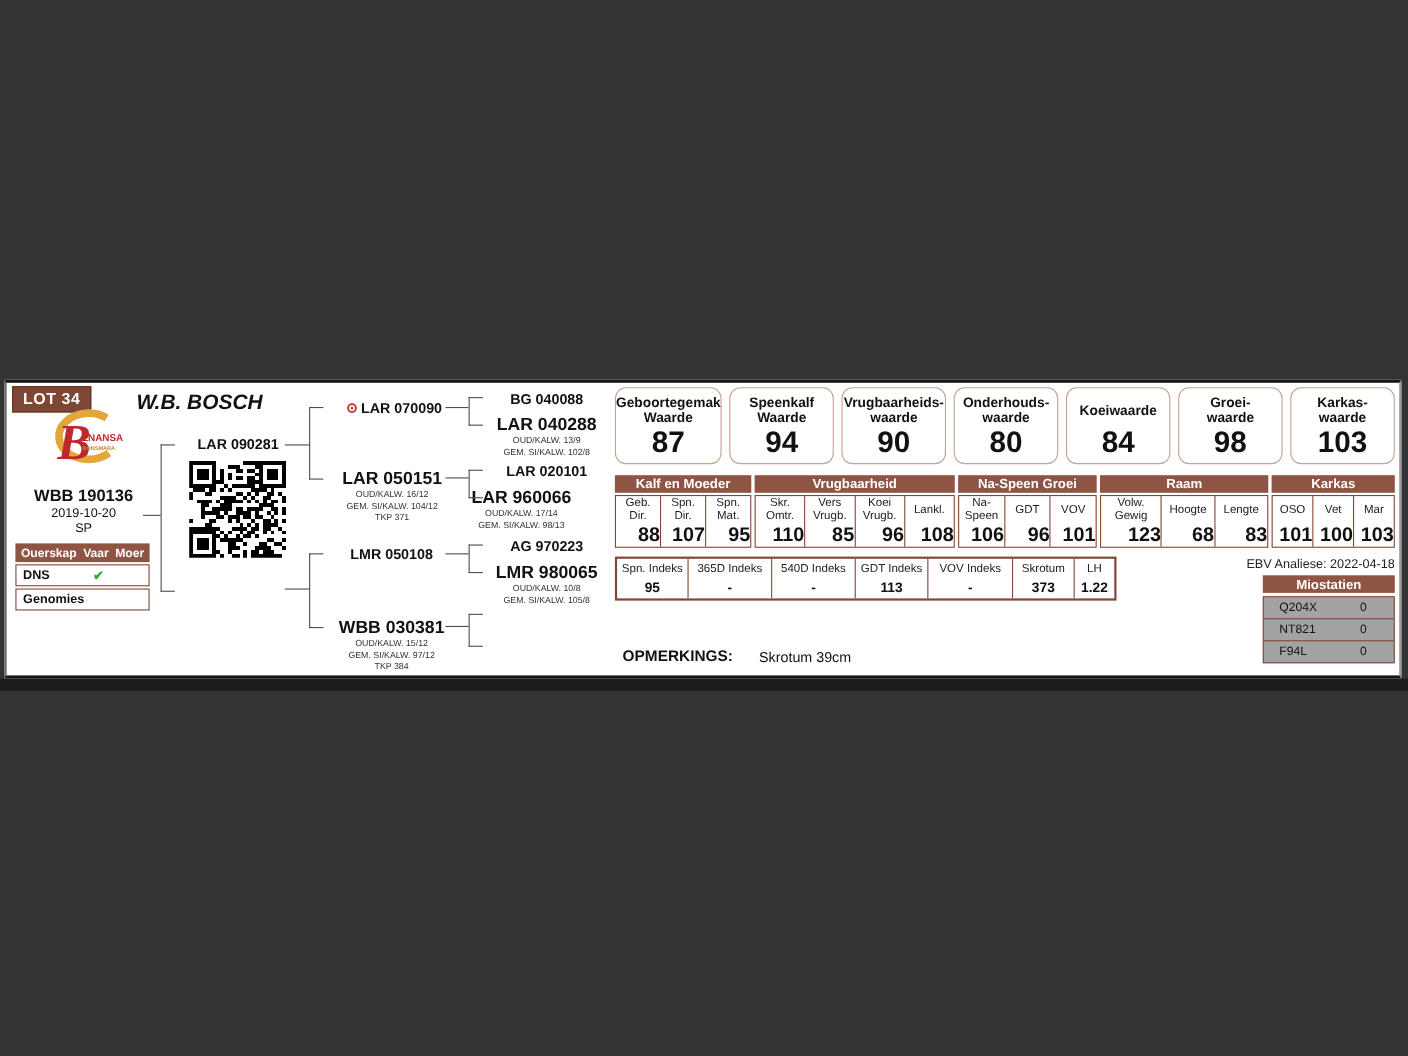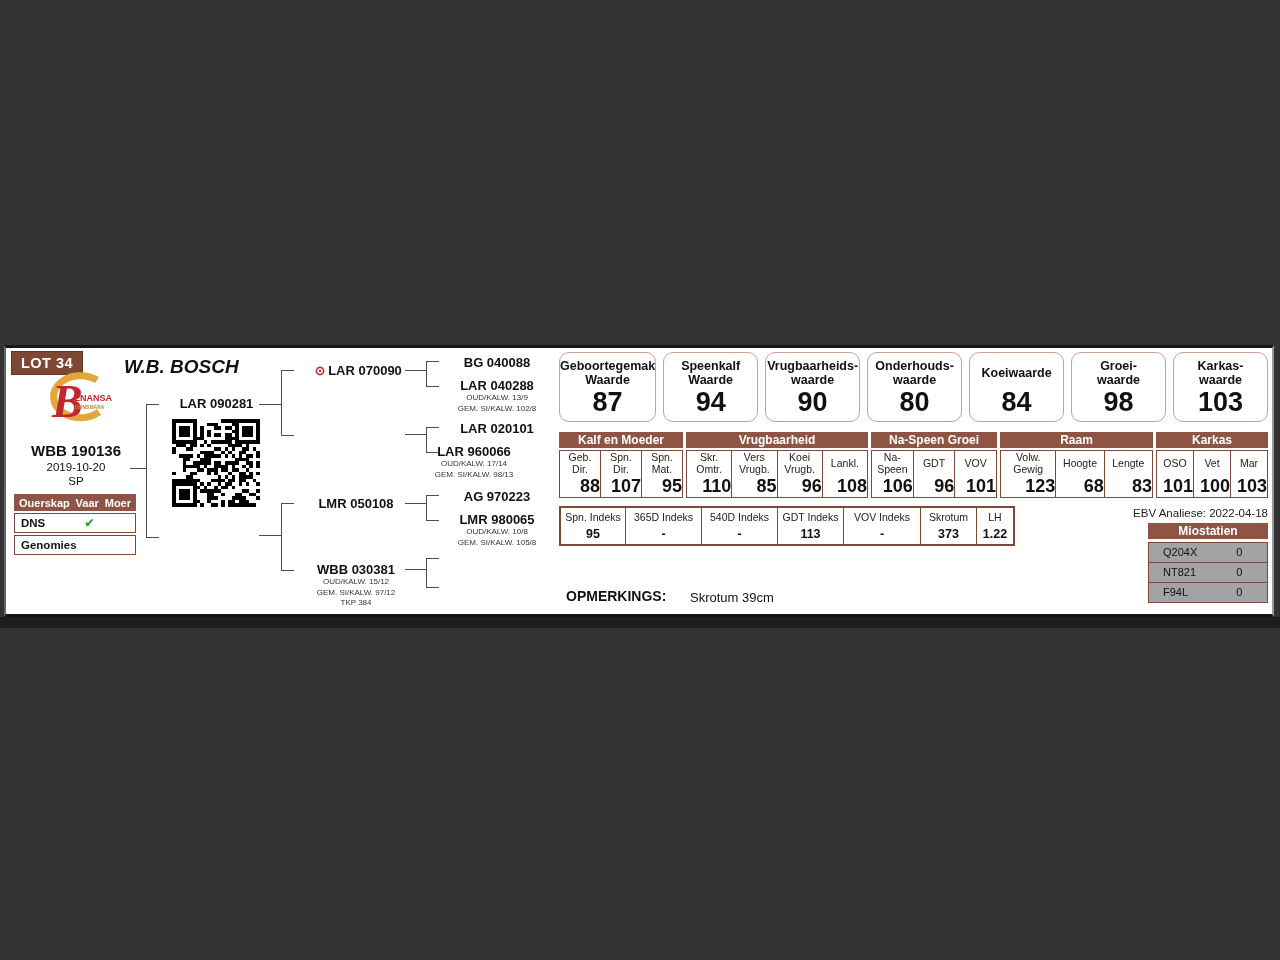--- a/index.html
+++ b/index.html
@@ -22,21 +22,21 @@
   .ouerskap-head{height:17px;background:#8e5544;color:#fff;font-weight:bold;font-size:11px;
                  display:flex;justify-content:space-between;align-items:center;padding:0 5px;}
   .ouerskap-row{height:18px;border:1px solid #7f4937;margin-top:2px;position:relative;
                 font-size:11.5px;font-weight:bold;line-height:18px;background:#fff;}
   .o-label{position:absolute;left:6px;}
   .o-check{position:absolute;left:58%;color:#2faa35;font-size:12px;}
 
   
   .ped-name{position:absolute;font-weight:bold;font-size:13px;text-align:center;white-space:nowrap;}
   .ped-block{position:absolute;text-align:center;}
-  .ped-block .nm{font-weight:bold;font-size:13px;white-space:nowrap;}
+  .ped-block .nm{font-weight:bold;font-size:16px;white-space:nowrap;}
   .ped-sub{font-size:8px;color:#333;line-height:10.5px;white-space:nowrap;}
   .qr-box{position:absolute;left:166px;top:71px;width:88px;height:88px;}
   .cert-icon{display:inline-block;vertical-align:-1px;margin-right:3px;}
   .conn{position:absolute;border-top:1px solid #4d4d4d;height:0;}
   .br{position:absolute;border-left:1px solid #4d4d4d;border-top:1px solid #4d4d4d;border-bottom:1px solid #4d4d4d;}
   .p-sire{left:163px;top:48px;width:95px;}
   .p-dam{left:150px;top:179px;width:118px;}
   .p-g2a{left:300px;top:15px;width:105px;}
   .p-g2b{left:293px;top:79px;width:115px;}
   .p-g2c{left:296px;top:148px;width:108px;}
@@ -473,20 +473,26 @@
     </div>
 
 
     <div class="ped-name p-g2a">
       <svg class="cert-icon" width="10" height="10" viewBox="0 0 10 10">
         <circle cx="5" cy="5" r="3.6" fill="none" stroke="#c0272d" stroke-width="1.6"></circle>
         <circle cx="5" cy="5" r="1.2" fill="#c0272d"></circle>
       </svg><span>LAR 070090</span>
     </div>
 
+    <div class="ped-block p-g2b">
+      <div class="nm">LAR 050151</div>
+      <div class="ped-sub">OUD/KALW. 16/12</div>
+      <div class="ped-sub">GEM. SI/KALW. 104/12</div>
+      <div class="ped-sub">TKP 371</div>
+    </div>
 
     <div class="ped-name p-g2c">LMR 050108</div>
 
     <div class="ped-block p-g2d">
       <div class="nm">WBB 030381</div>
       <div class="ped-sub">OUD/KALW. 15/12</div>
       <div class="ped-sub">GEM. SI/KALW. 97/12</div>
       <div class="ped-sub">TKP 384</div>
     </div>
 

